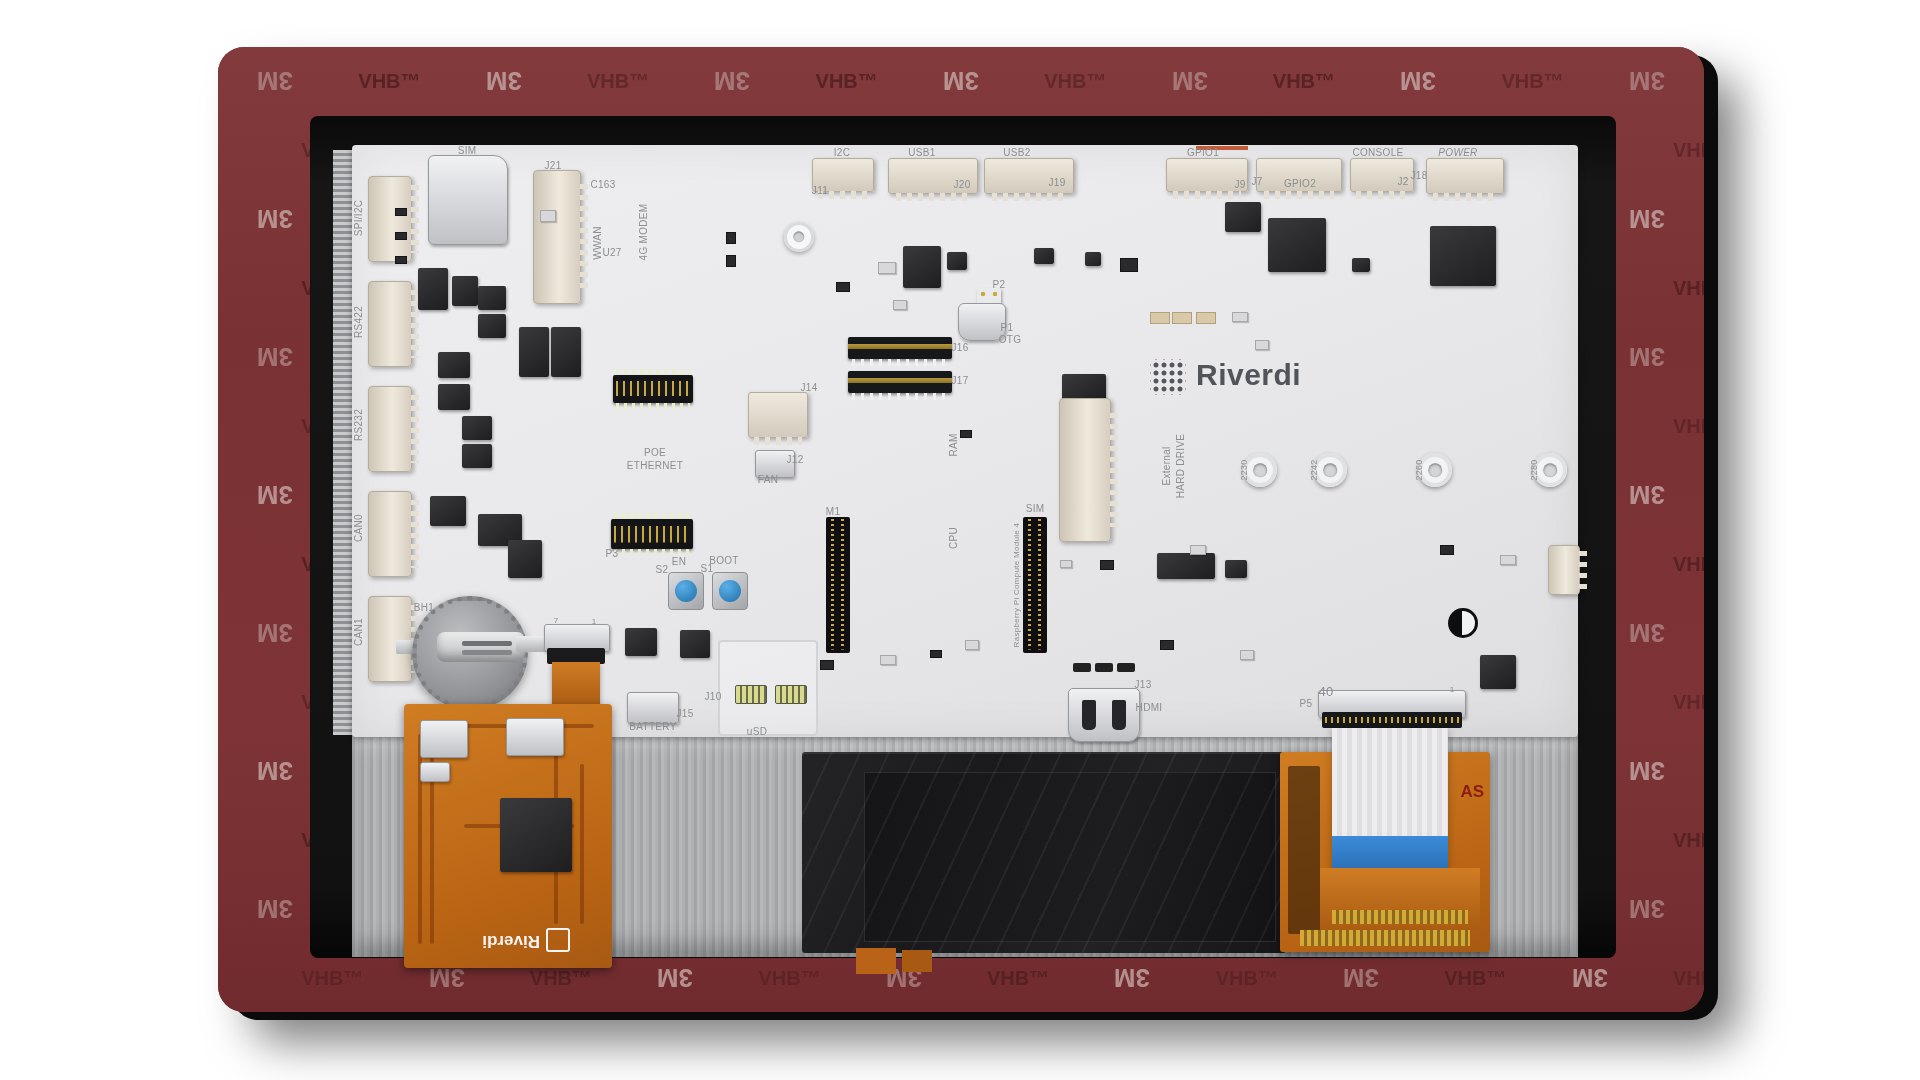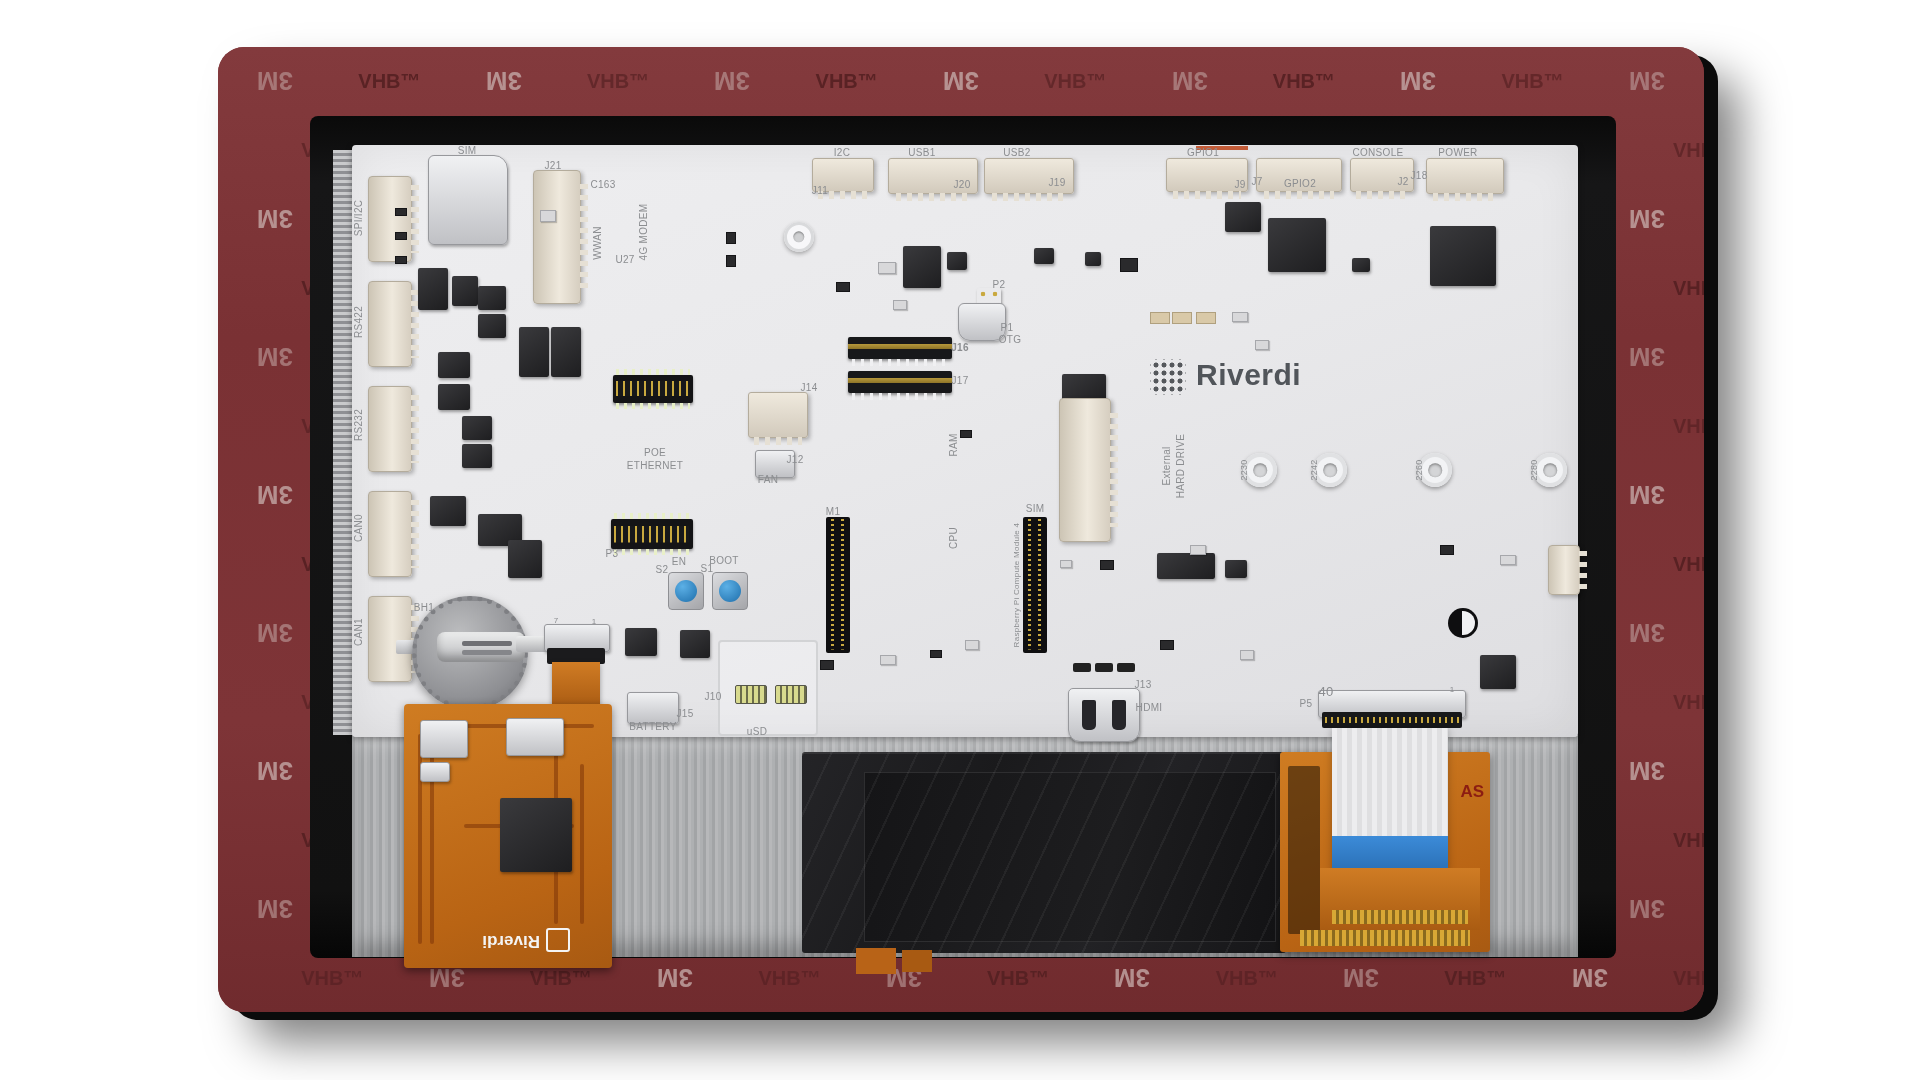--- a/index.html
+++ b/index.html
@@ -412,39 +412,39 @@
         <span class="sk v" style="left: 358px; top: 218px;">SPI/I2C</span>
         <span class="sk v" style="left: 358px; top: 322px;">RS422</span>
         <span class="sk v" style="left: 358px; top: 425px;">RS232</span>
         <span class="sk v" style="left: 358px; top: 528px;">CAN0</span>
         <span class="sk v" style="left: 358px; top: 632px;">CAN1</span>
         <span class="sk" style="left: 467px; top: 150px;">SIM</span>
         <span class="sk" style="left: 553px; top: 165px;">J21</span>
         <span class="sk" style="left: 603px; top: 184px;">C163</span>
         <span class="sk v" style="left: 597px; top: 243px;">WWAN</span>
         <span class="sk v" style="left: 643px; top: 232px;">4G MODEM</span>
-        <span class="sk" style="left: 612px; top: 259px; margin-left: 13px;">U27</span>
+        <span class="sk" style="left: 612px; top: 252px;">U27</span>
         <span class="sk" style="left: 842px; top: 152px;">I2C</span>
         <span class="sk" style="left: 820px; top: 190px;">J11</span>
         <span class="sk" style="left: 922px; top: 152px;">USB1</span>
         <span class="sk" style="left: 962px; top: 184px;">J20</span>
         <span class="sk" style="left: 1017px; top: 152px;">USB2</span>
         <span class="sk" style="left: 1057px; top: 182px;">J19</span>
         <span class="sk" style="left: 1203px; top: 152px;">GPIO1</span>
         <span class="sk" style="left: 1240px; top: 184px;">J9</span>
         <span class="sk" style="left: 1300px; top: 152px; margin-top: 31px;">GPIO2</span>
         <span class="sk" style="left: 1257px; top: 181px;">J7</span>
         <span class="sk" style="left: 1378px; top: 152px;">CONSOLE</span>
         <span class="sk" style="left: 1403px; top: 181px;">J2</span>
         <span class="sk" style="left: 1419px; top: 175px;">J18</span>
-        <span class="sk" style="left: 1458px; top: 152px;">POWER</span>
+        <span class="sk" style="left: 1458px; top: 152px; font-style: italic;">POWER</span>
         <span class="sk" style="left: 999px; top: 284px;">P2</span>
         <span class="sk" style="left: 1007px; top: 327px;">P1</span>
         <span class="sk" style="left: 1010px; top: 339px;">OTG</span>
-        <span class="sk" style="left: 960px; top: 347px; font-weight: bold;">J16</span>
+        <span class="sk" style="left: 960px; top: 347px;">J16</span>
         <span class="sk" style="left: 960px; top: 380px;">J17</span>
         <span class="sk" style="left: 809px; top: 387px;">J14</span>
         <span class="sk" style="left: 795px; top: 459px;">J12</span>
         <span class="sk" style="left: 768px; top: 479px;">FAN</span>
         <span class="sk" style="left: 655px; top: 452px;">POE</span>
         <span class="sk" style="left: 655px; top: 465px;">ETHERNET</span>
         <span class="sk" style="left: 612px; top: 553px; text-align: center;">P3</span>
         <span class="sk" style="left: 833px; top: 511px;">M1</span>
         <span class="sk v" style="left: 953px; top: 445px;">RAM</span>
         <span class="sk v" style="left: 953px; top: 538px;">CPU</span>

